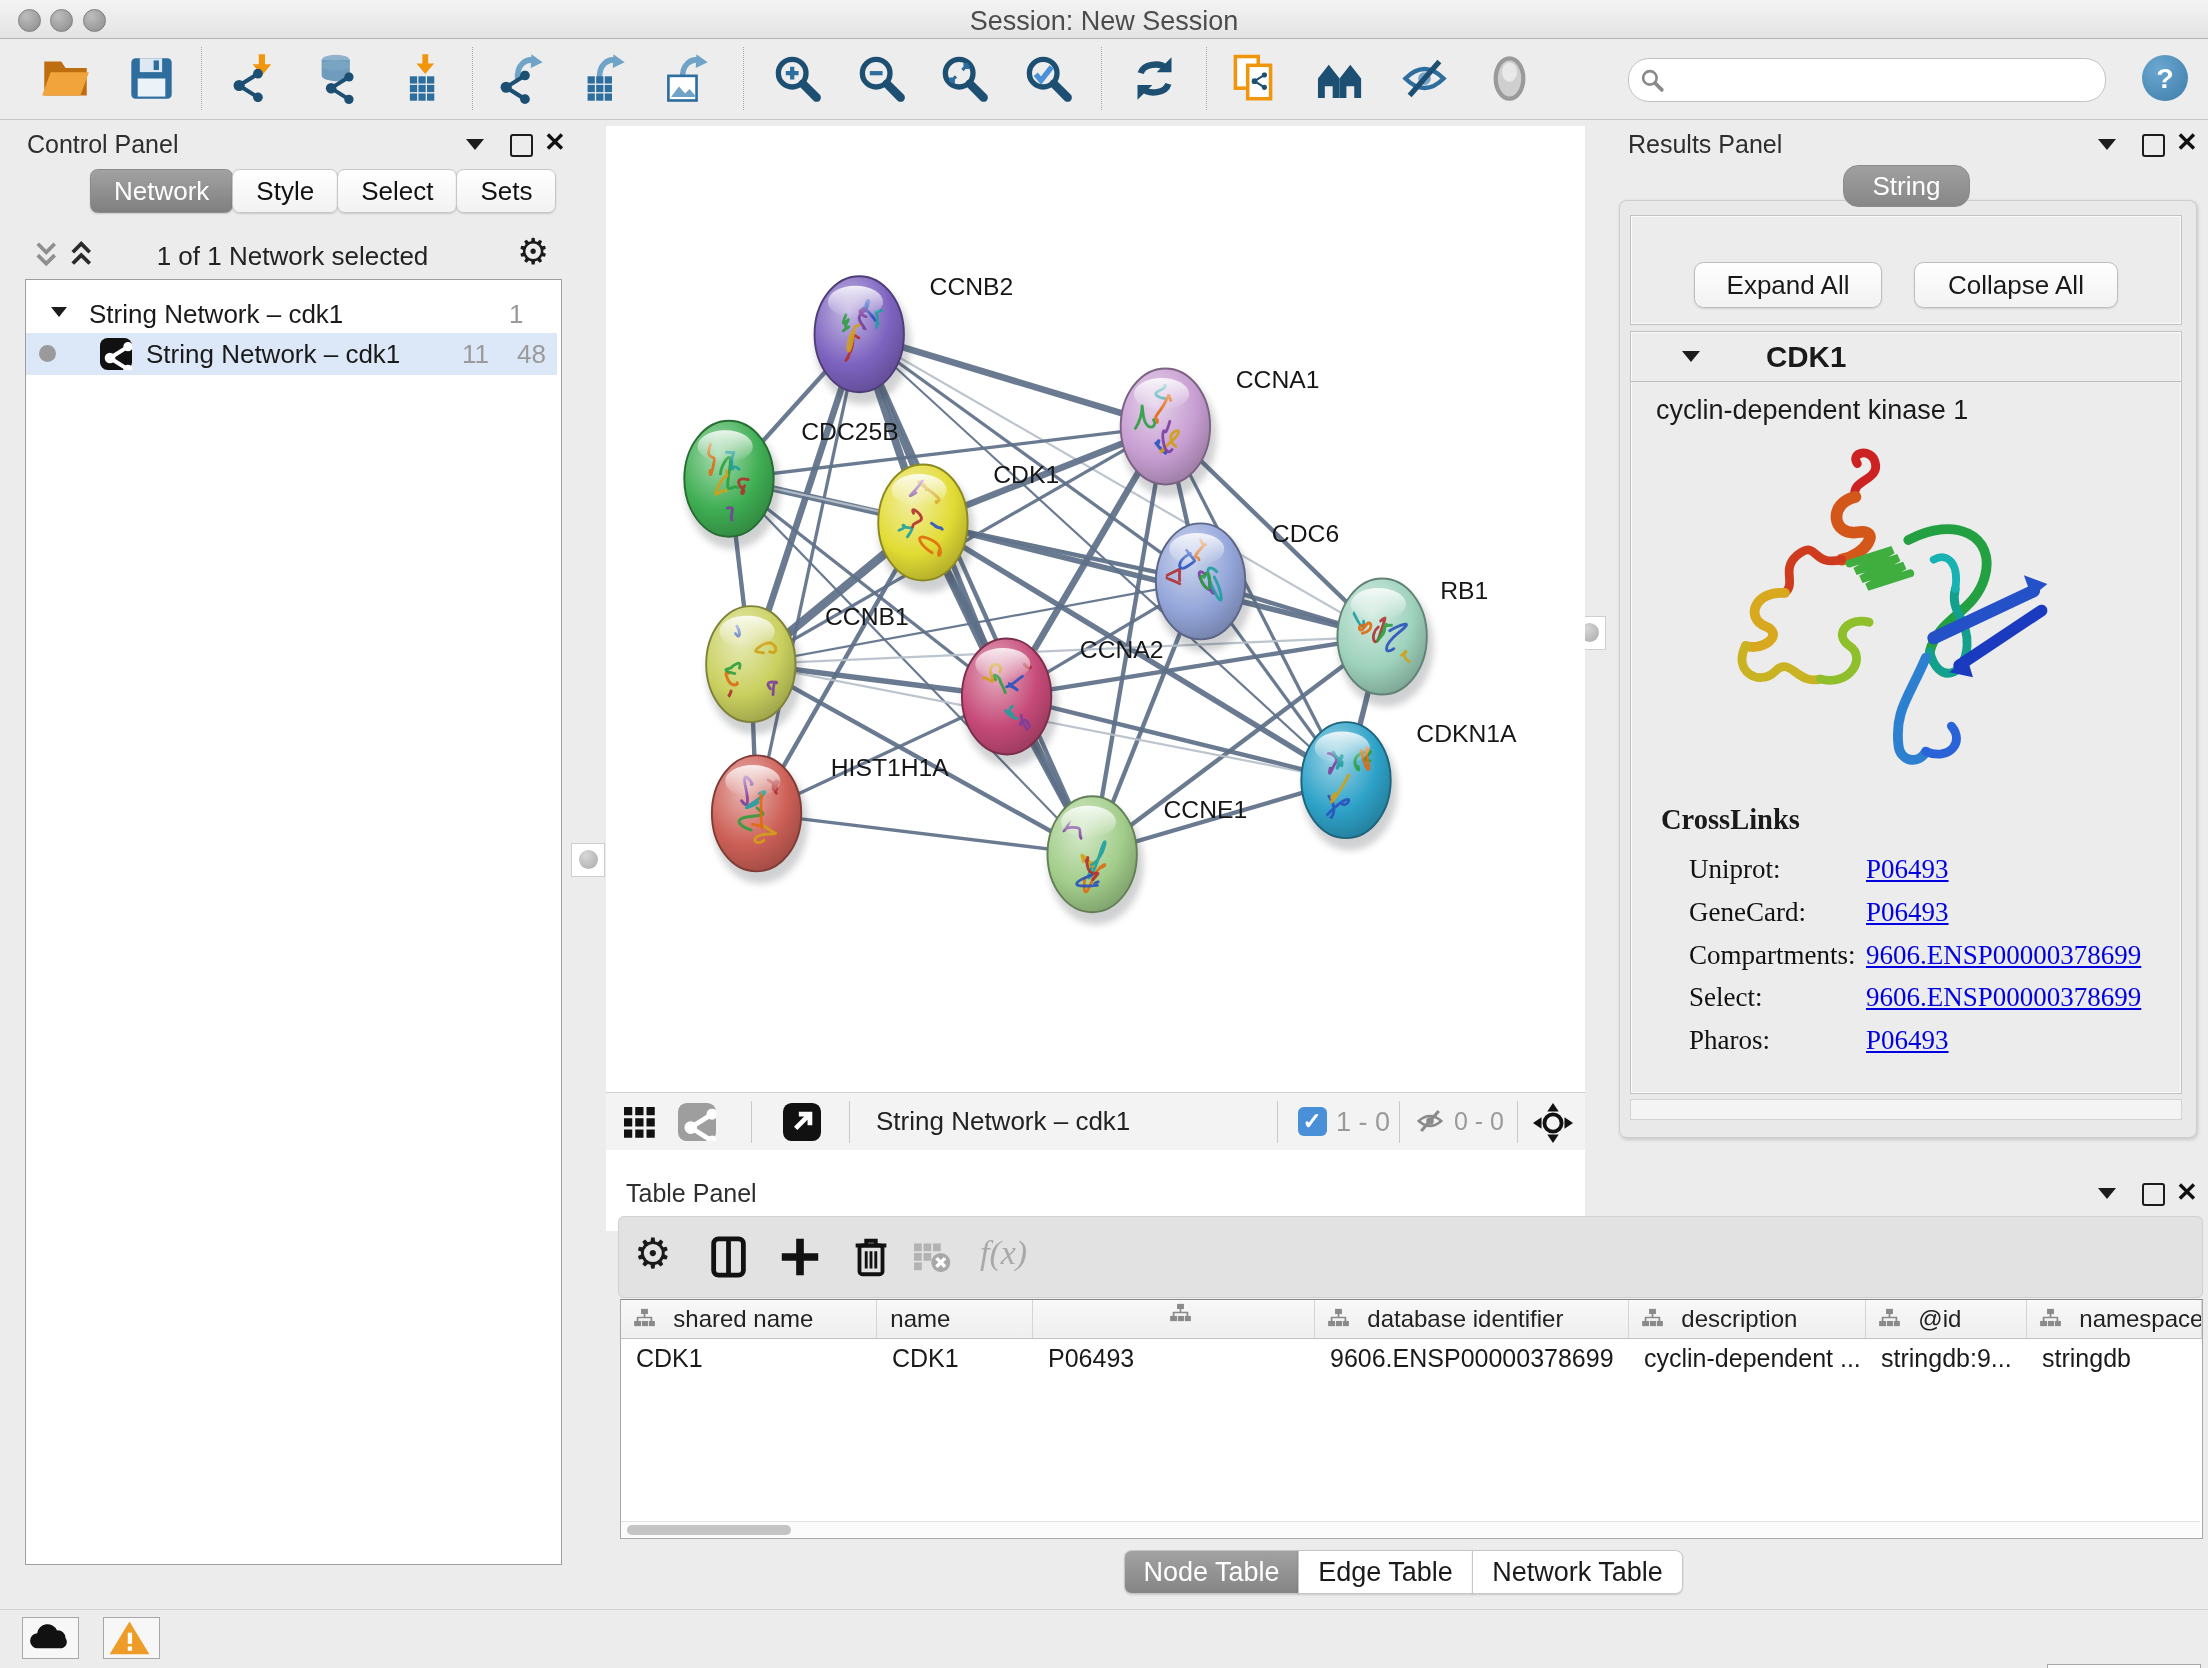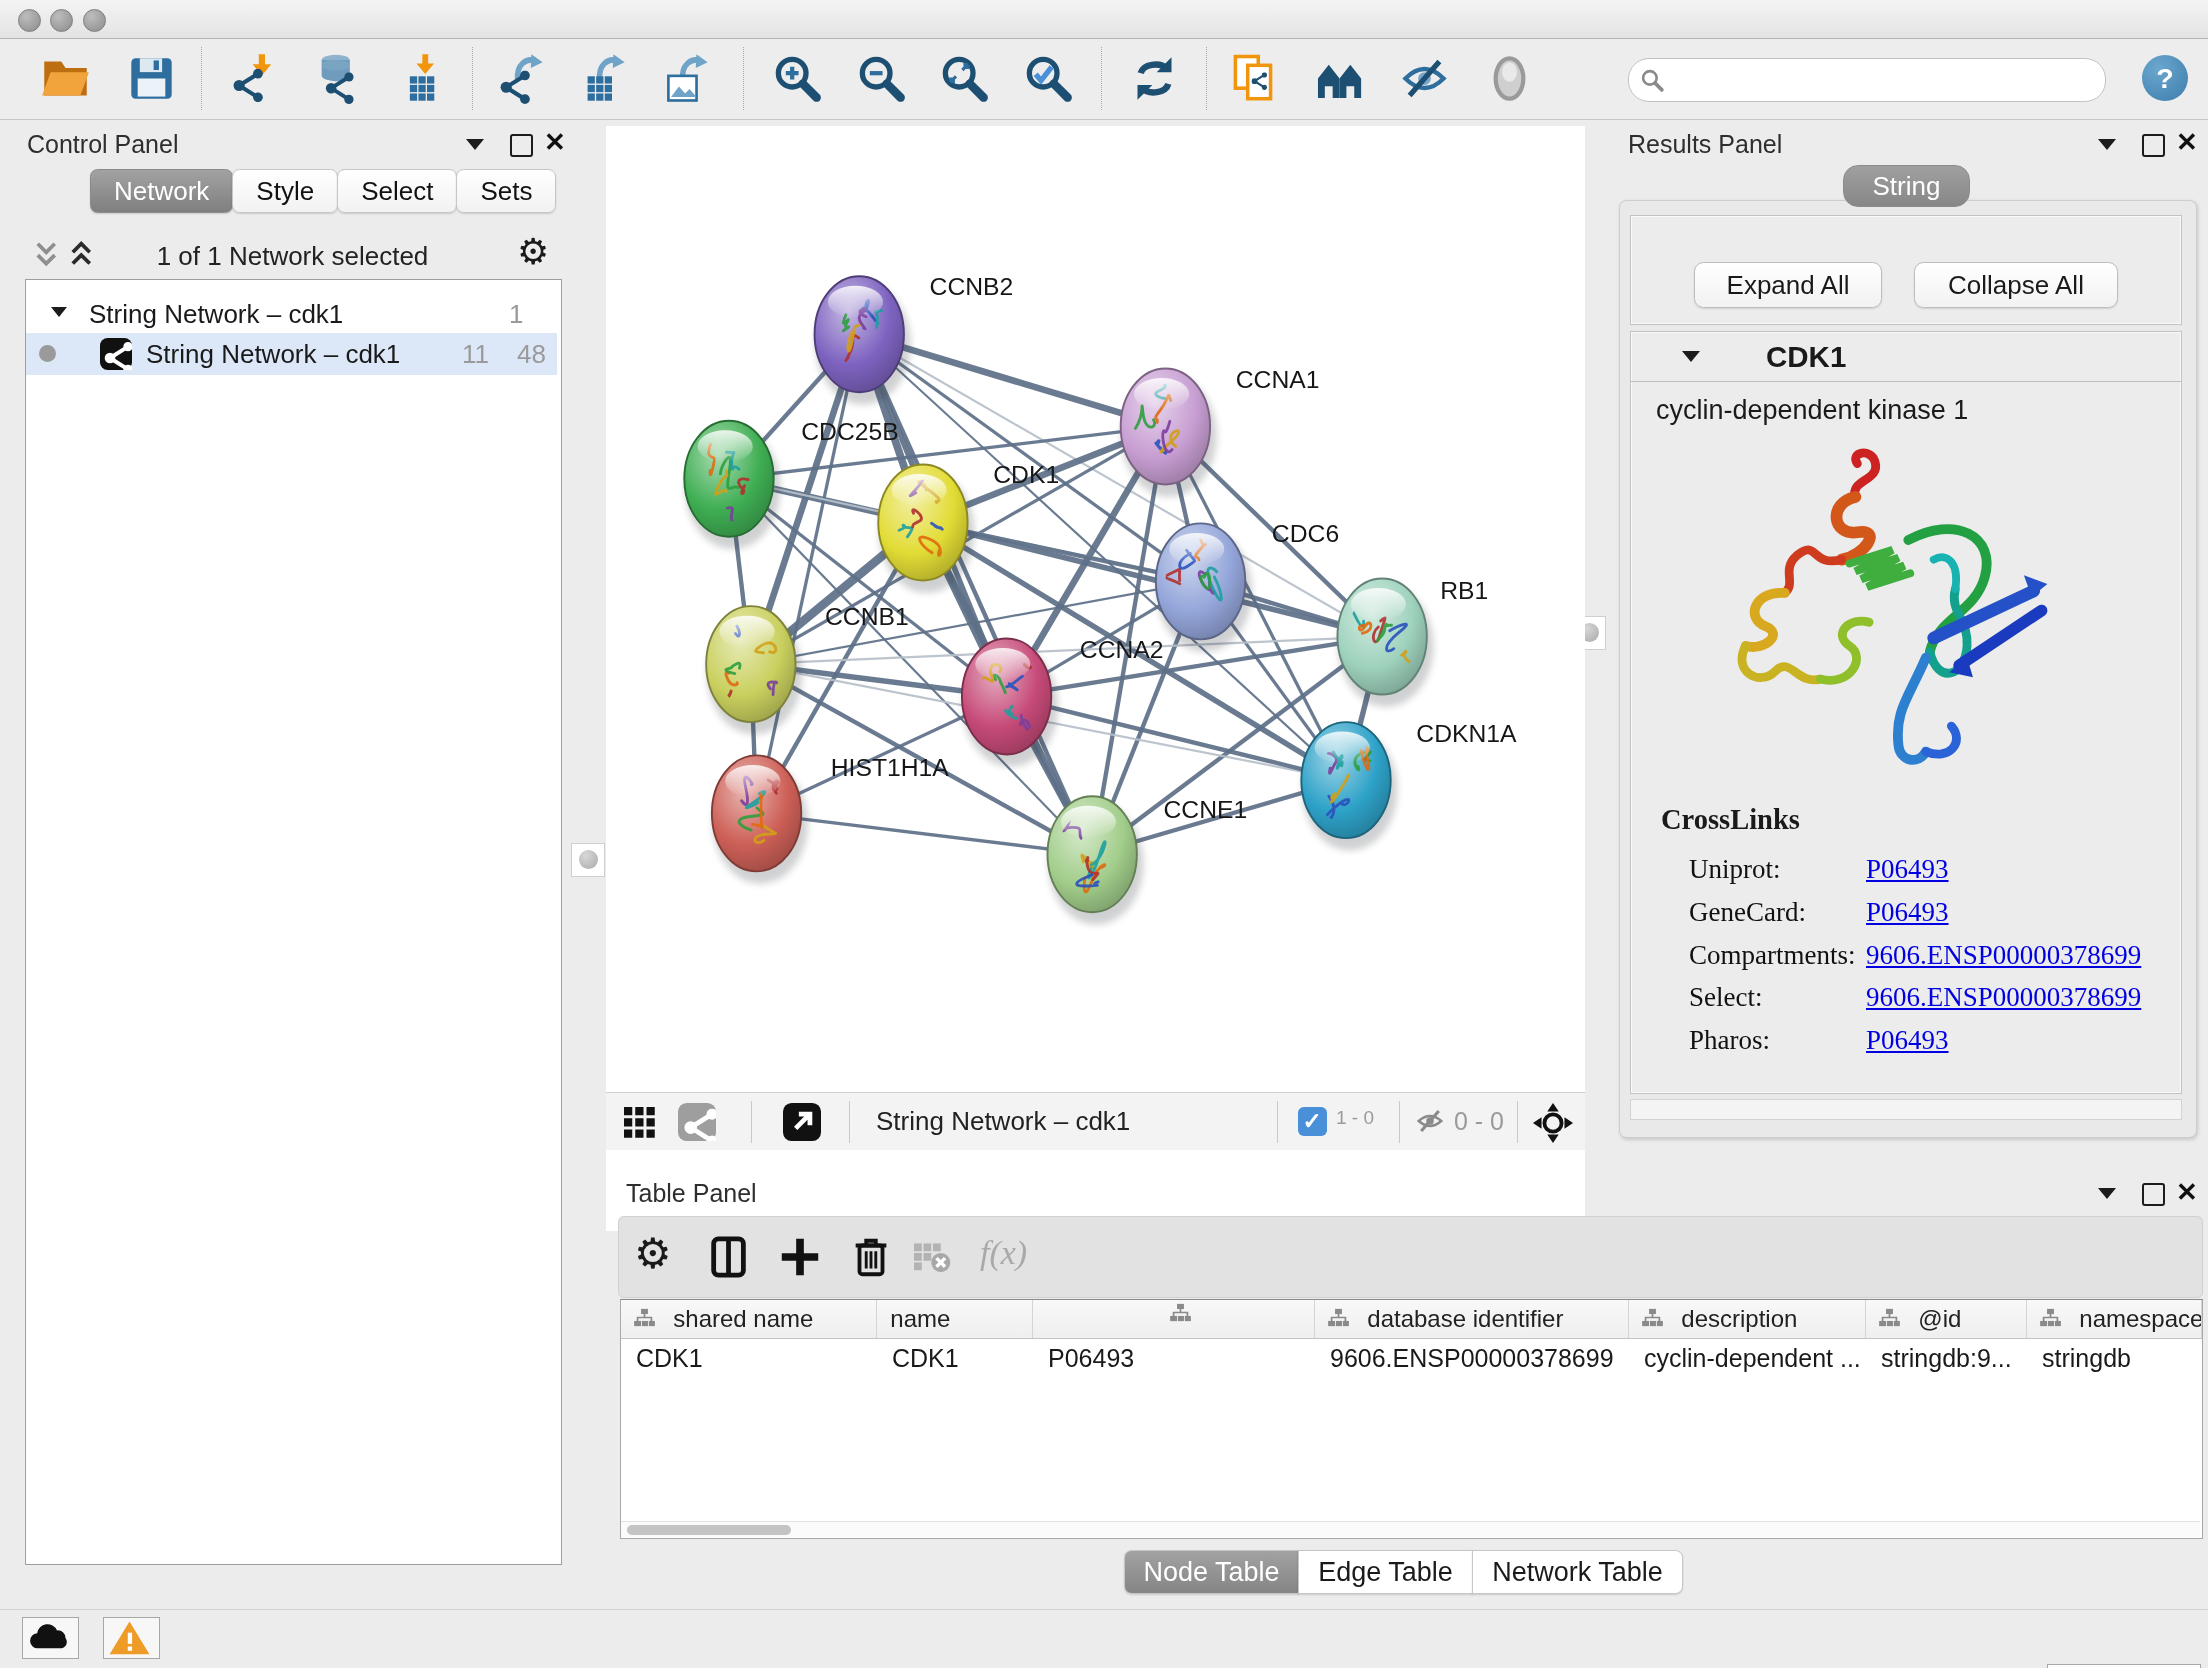--- a/index.html
+++ b/index.html
@@ -107,20 +107,21 @@
         <path d="M6 42 C4 18 20 8 34 12" fill="none" stroke="#6fa3c7" stroke-width="9"></path>
         <path d="M28 2 46 15 27 24z" fill="#6fa3c7"></path>
       </symbol>
   </defs>
 </svg>
 
 <div class="abs titlebar">
   <span class="abs tl-dot" style="left:18px"></span>
   <span class="abs tl-dot" style="left:50px"></span>
   <span class="abs tl-dot" style="left:83px"></span>
+  <div class="abs win-title">Session: New Session</div>
 </div>
 
 <div class="abs toolbar">
   <svg class="abs tbi" style="left:40px" viewBox="0 0 48 48">
       <path d="M4 8h16l4 6h20v26H4z" fill="#bd6e10"></path>
       <path d="M10 18h36l-8 22H2z" fill="#f2a43c"></path>
     </svg>
   <svg class="abs tbi" style="left:126px" viewBox="0 0 48 48">
       <rect x="5" y="5" width="38" height="38" rx="4" fill="#2d6e9e"></rect>
       <rect x="13" y="5" width="21" height="13" fill="#dce9f2"></rect>
@@ -576,21 +577,21 @@
         <use href="#s-sharew"></use>
       </svg></span>
   <span class="abs vline" style="left:145px"></span>
   <span class="abs sqbtn" style="left:177px;background:#111"><svg width="38" height="38" viewBox="0 0 48 48">
         <path d="M16 32 32 16M20 14h14v14" stroke="#fff" stroke-width="6" fill="none"></path>
       </svg></span>
   <span class="abs vline" style="left:243px"></span>
   <span class="abs" style="left:270px;top:13.3px;font-size:26px;color:#222">String Network – cdk1</span>
   <span class="abs vline" style="left:671px"></span>
   <span class="abs" style="left:692px;top:14.3px;width:28.5px;height:28.5px;background:#4a90d9;border-radius:5.7px;color:#fff;font-size:23px;font-weight:bold;text-align:center;line-height:28.5px">✓</span>
-  <span class="abs graytxt" style="left:730px;top:14.3px;font-size:19px">1 - 0</span>
+  <span class="abs graytxt" style="left:730px;top:14.3px;font-size:27px">1 - 0</span>
   <span class="abs vline" style="left:793px"></span>
   <svg class="abs" style="left:807px;top:13.3px" width="34" height="30" viewBox="0 0 48 48">
       <path d="M6 24Q24 8 42 24Q24 40 6 24z" fill="none" stroke="#8a8a8a" stroke-width="4"></path>
       <circle cx="24" cy="24" r="6" fill="#8a8a8a"></circle>
       <path d="M10 40 38 8" stroke="#8a8a8a" stroke-width="5"></path>
     </svg>
   <span class="abs graytxt" style="left:848px;top:14.3px;font-size:25px">0 - 0</span>
   <span class="abs vline" style="left:911px"></span>
   <svg class="abs" style="left:926px;top:8.6px" width="42" height="42" viewBox="0 0 44 44">
       <circle cx="22" cy="22" r="9" fill="none" stroke="#111" stroke-width="4"></circle>

